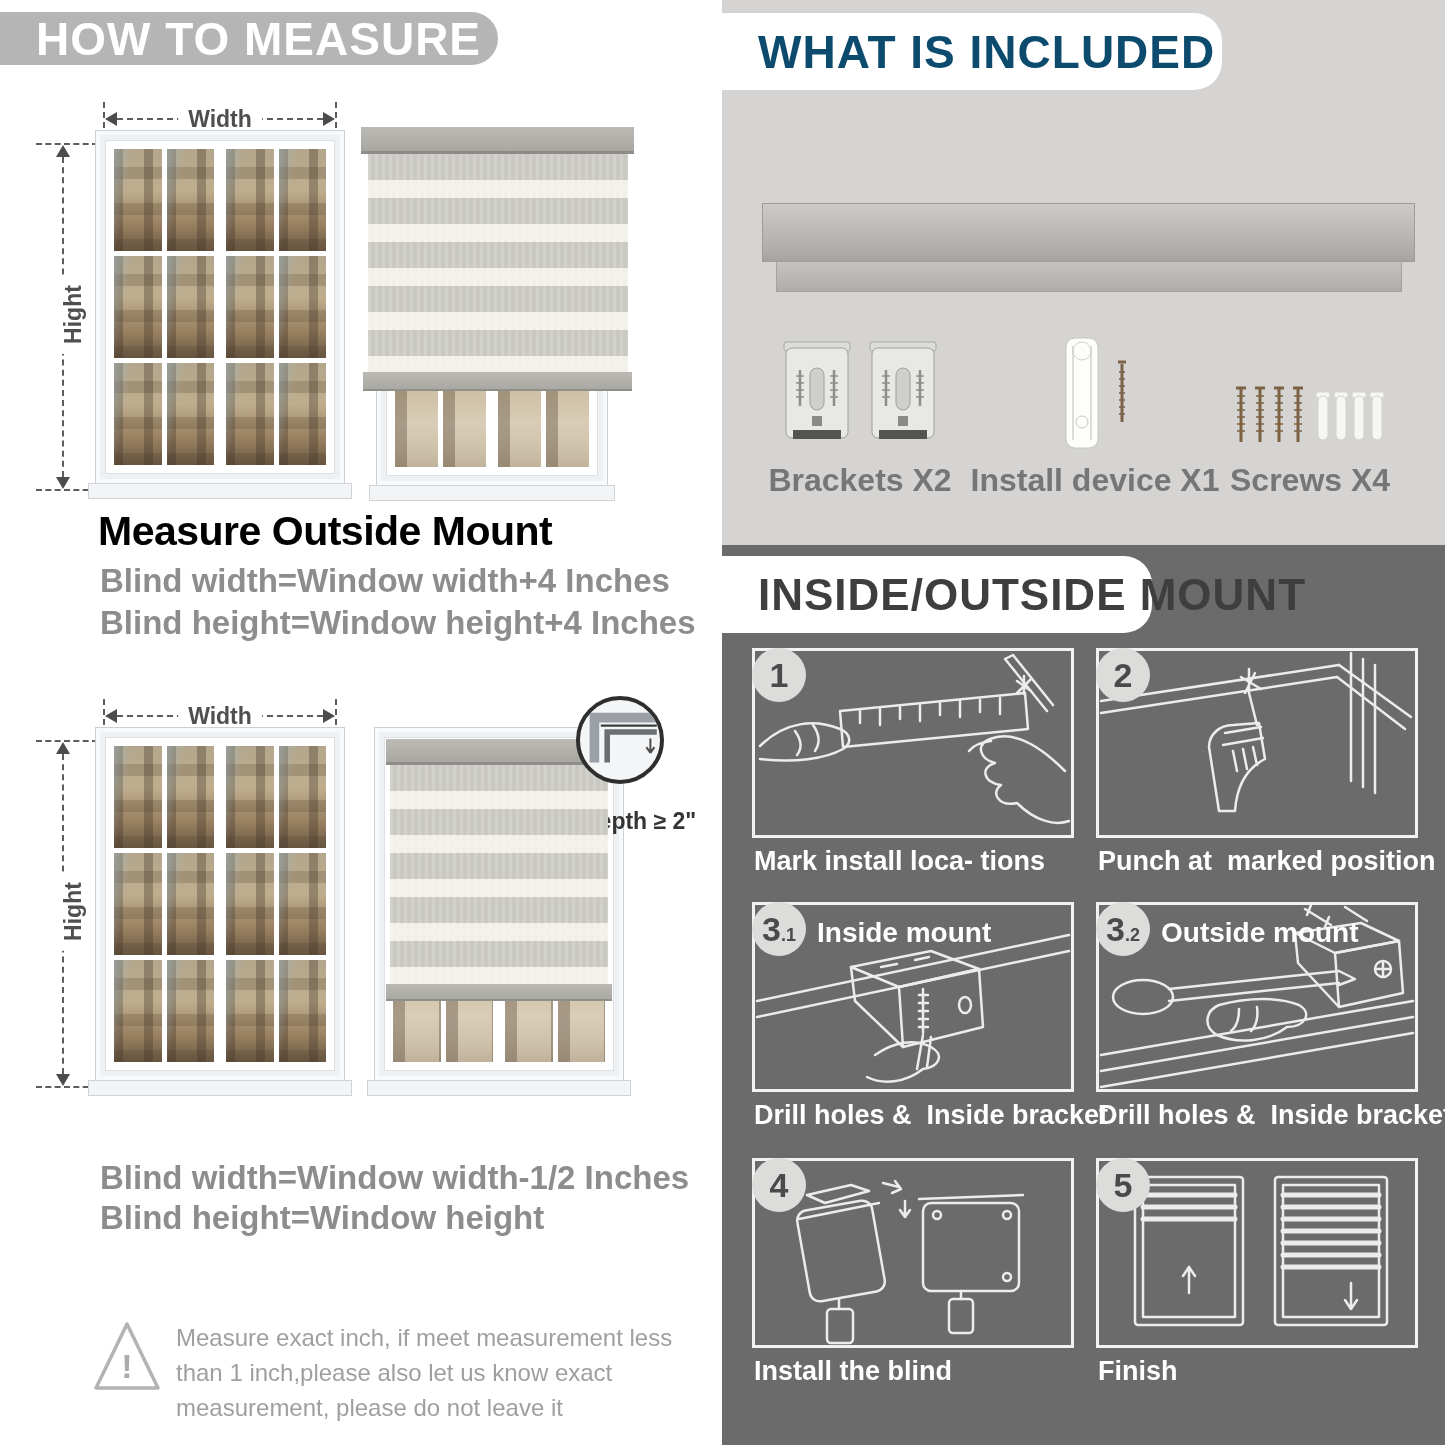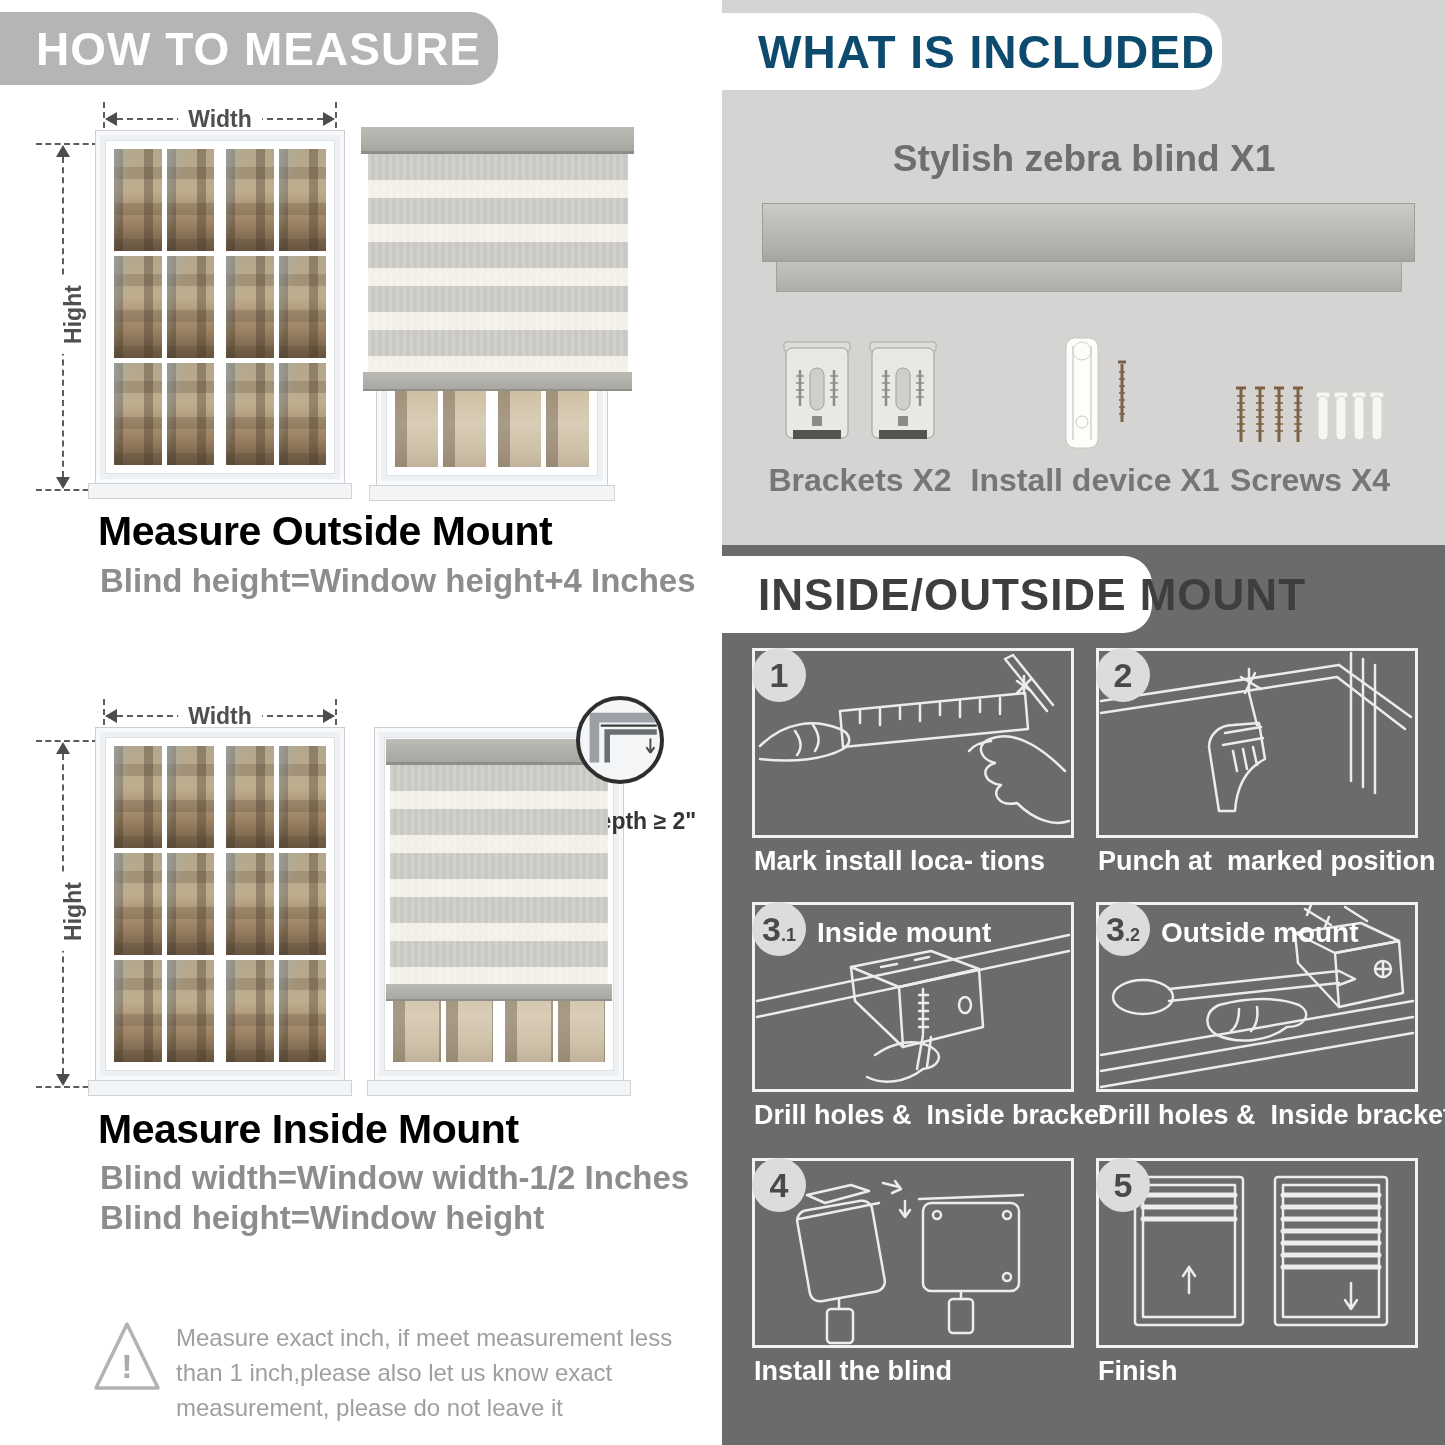--- a/index.html
+++ b/index.html
@@ -78,21 +78,21 @@
   .badge .bnum { font-size:34px; }
   .badge .bsub { font-size:18px; margin-top:12px; }
   .step-title { position:absolute; left:62px; top:12px; color:#ffffff; font-size:28px; font-weight:bold; white-space:pre; z-index:2; }
   .caption { position:absolute; width:330px; color:#ffffff; font-size:27px; font-weight:bold; white-space:pre; }
 </style>
 </head>
 <body>
 
 <div id="canvas">
 
-  <div class="pill pill-gray" style="left:0;top:12px;width:498px;height:73px">
+  <div class="pill pill-gray" style="left:0;top:12px;width:498px;height:53px">
     <h1 style="color:#ffffff">HOW TO MEASURE</h1>
   </div>
 
   <div class="meas" style="left:95px;top:102px;width:250px;height:36px">
     <div class="m-vline" style="left:8px;top:0;height:36px"></div>
     <div class="m-vline" style="right:8px;top:0;height:36px"></div>
     <div class="m-hline" style="left:12px;right:12px;top:16px"></div>
     <div class="arr left" style="left:10px;top:10px"></div>
     <div class="arr right" style="right:10px;top:10px"></div>
     <div class="m-label" style="left:50%;top:4px;transform:translateX(-50%)">Width</div>
@@ -150,20 +150,21 @@
     </div>
     <div class="sill"></div>
   </div>
 
   <div class="cassette" style="left:361px;top:127px;width:273px;height:27px"></div>
   <div class="shade" style="left:368px;top:154px;width:260px;height:219px"></div>
   <div class="botrail" style="left:363px;top:372px;width:269px;height:19px"></div>
 
   <div class="heading-dark" style="left:98px;top:508px">Measure Outside Mount</div>
   <div class="bodylines" style="left:100px;top:560px">
+    <div>Blind width=Window width+4 Inches</div>
     <div>Blind height=Window height+4 Inches</div>
   </div>
 
   <div class="meas" style="left:95px;top:699px;width:250px;height:36px">
     <div class="m-vline" style="left:8px;top:0;height:36px"></div>
     <div class="m-vline" style="right:8px;top:0;height:36px"></div>
     <div class="m-hline" style="left:12px;right:12px;top:16px"></div>
     <div class="arr left" style="left:10px;top:10px"></div>
     <div class="arr right" style="right:10px;top:10px"></div>
     <div class="m-label" style="left:50%;top:4px;transform:translateX(-50%)">Width</div>
@@ -229,21 +230,20 @@
   <div class="depth-circle" style="left:576px;top:696px">
     <svg viewBox="0 0 100 100" width="80" height="80" style="position:absolute;left:0;top:0">
       <path d="M18 78 L18 22 L96 22" fill="none" stroke="#9aa0a5" stroke-width="12"></path>
       <path d="M34 78 L34 40 L96 40" fill="none" stroke="#6a6f74" stroke-width="7"></path>
       <path d="M26 32 L96 32" fill="none" stroke="#3c3c3c" stroke-width="3"></path>
       <path d="M88 48 v18 M88 66 l-5 -7 M88 66 l5 -7" fill="none" stroke="#4c4c4c" stroke-width="2.5"></path>
     </svg>
   </div>
   <div class="depth-label" style="left:582px;top:808px">Depth ≥ 2"</div>
 
-  <div class="heading-dark" style="left:98px;top:1106px">Measure Inside Mount</div>
   <div class="bodylines tight" style="left:100px;top:1158px">
     <div>Blind width=Window width-1/2 Inches</div>
     <div>Blind height=Window height</div>
   </div>
 
   <svg class="abs" style="left:92px;top:1318px" width="70" height="78" viewBox="0 0 70 78">
     <path d="M35 6 L66 70 L4 70 Z" fill="none" stroke="#b3b3b3" stroke-width="3.5" stroke-linejoin="round"></path>
     <text x="35" y="60" text-anchor="middle" font-size="34" font-weight="bold" fill="#ababab" font-family="Liberation Sans, sans-serif">!</text>
   </svg>
   <div class="warn-text" style="left:176px;top:1320px">
@@ -251,21 +251,20 @@
     <div>than 1 inch,please also let us know exact</div>
     <div>measurement, please do not leave it</div>
   </div>
 
   <div class="sec-light">
 
     <div class="pill pill-white inc-header" style="left:0;top:13px;width:500px;height:77px">
       <h1>WHAT IS INCLUDED</h1>
     </div>
 
-    <div class="product-label" style="left:112px;top:138px;width:500px">Stylish zebra blind X1</div>
 
     <div class="rail-main" style="left:40px;top:203px;width:653px;height:59px"></div>
     <div class="rail-lip" style="left:54px;top:262px;width:626px;height:30px"></div>
 
     <svg class="abs" style="left:61px;top:338px" width="154" height="112" viewBox="0 0 154 112">
       <g>
         <rect x="1" y="4" width="66" height="9" rx="2" fill="#dcdcd8" stroke="#a8a8a4"></rect>
         <rect x="3" y="10" width="62" height="90" rx="6" fill="#e8e8e5" stroke="#9e9e9a"></rect>
         <rect x="27" y="30" width="14" height="42" rx="7" fill="#cfcfcb" stroke="#9e9e9a"></rect>
         <path d="M17 32 v36 M51 32 v36" stroke="#8d8d89" stroke-width="2.5" fill="none"></path>

